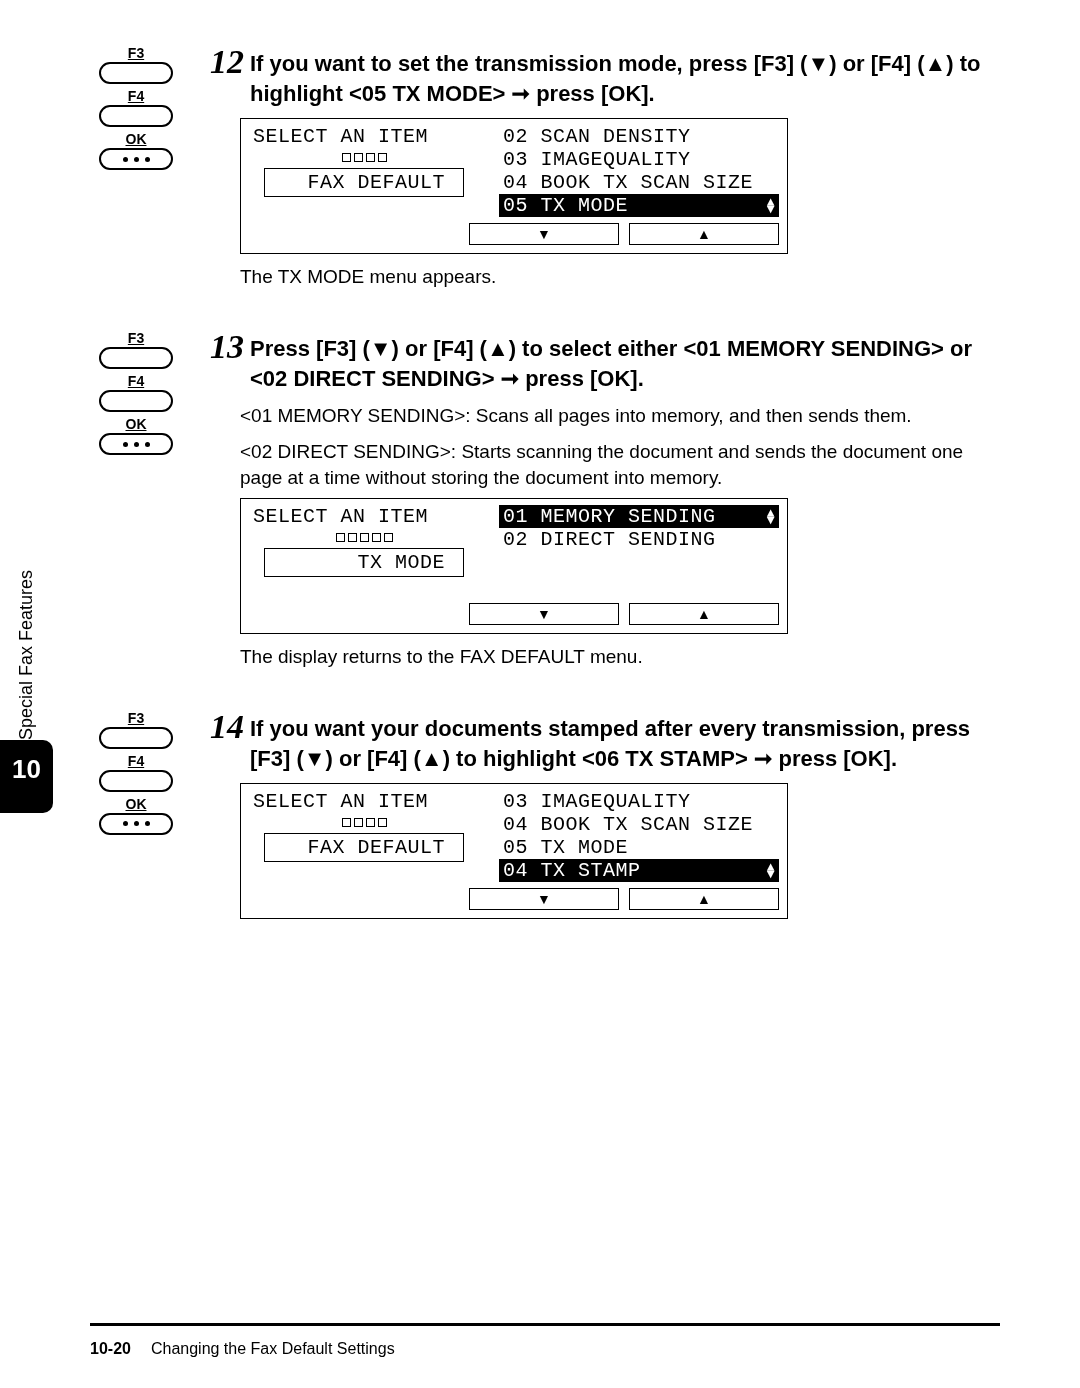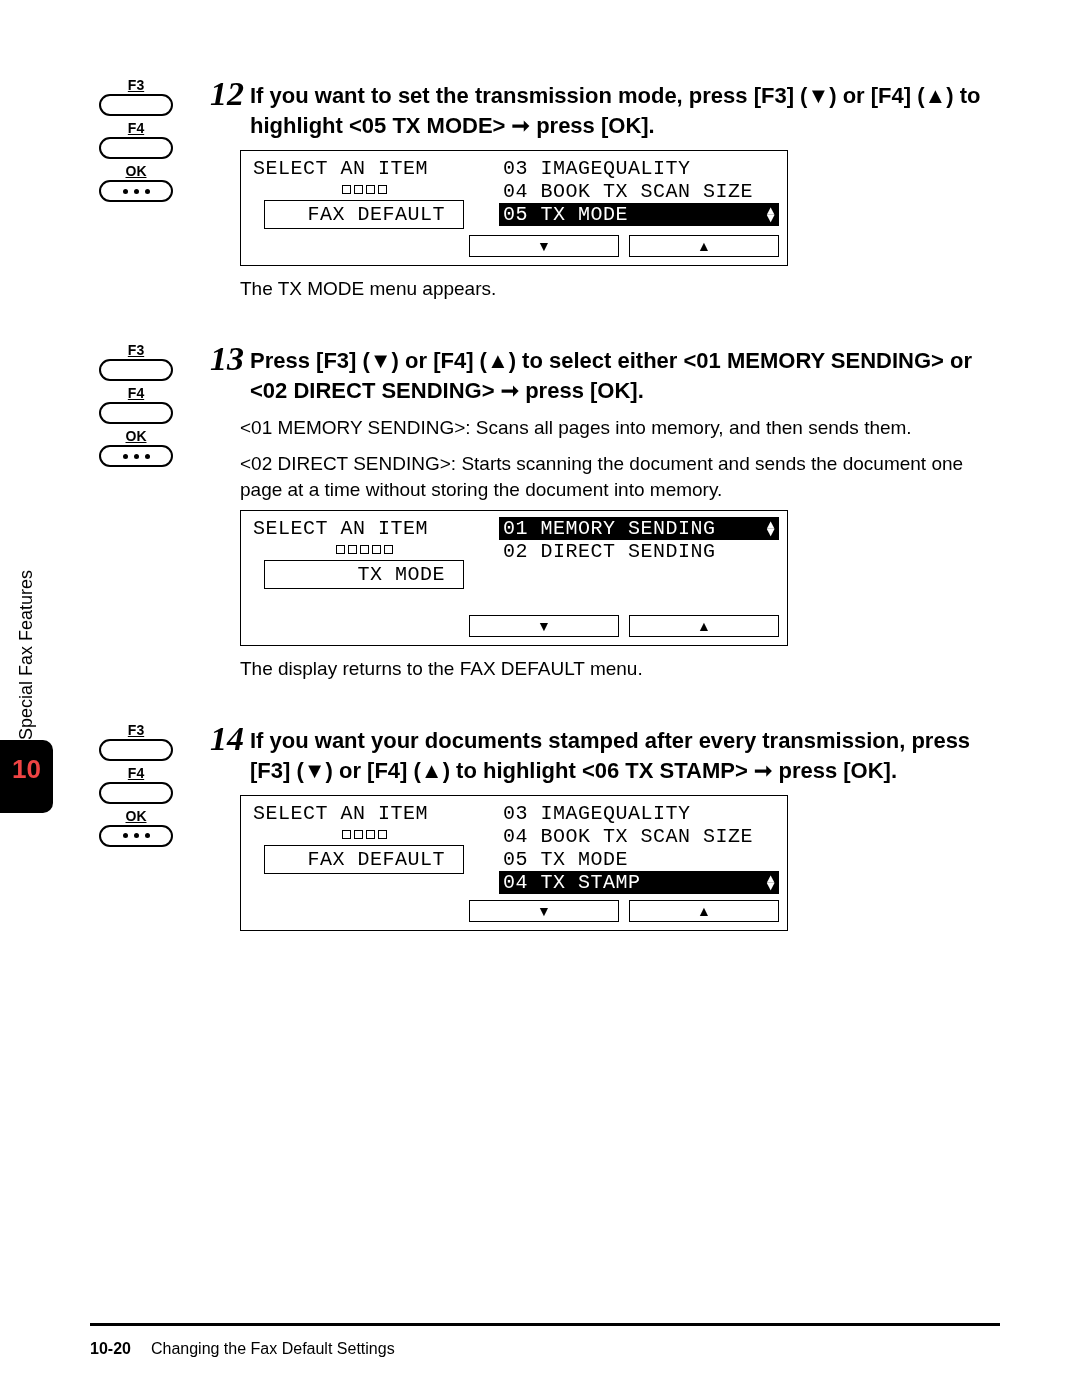--- a/index.html
+++ b/index.html
@@ -11,21 +11,20 @@
     color: #000;
     position: relative;
     padding: 45px 0 0 0;
   }
   .content-area {
     padding-left: 90px;
     padding-right: 80px;
     display: flex;
     flex-direction: column;
     gap: 40px;
-    margin-top: 32px;
   }
   .step-row {
     display: flex;
     gap: 28px;
     align-items: flex-start;
   }
   .key-stack {
     display: flex;
     flex-direction: column;
     gap: 4px;
@@ -186,21 +185,21 @@
   }
   .side-rotate {
     writing-mode: vertical-rl;
     transform: rotate(180deg);
     font-size: 18px;
     color: #000;
     padding-bottom: 10px;
   }
   .side-badge {
     background: #000;
-    color: #ef4444;
+    color: #ffffff;
     font-weight: bold;
     font-size: 26px;
     padding: 14px 12px 28px 12px;
     border-top-right-radius: 10px;
     border-bottom-right-radius: 10px;
     text-align: center;
   }
   .footer {
     position: absolute;
     bottom: 30px;
@@ -249,20 +248,21 @@
             <div class="lcd-left-title">SELECT AN ITEM</div>
             <div class="lcd-squares">
               <div class="sq"></div>
                 <div class="sq"></div>
                 <div class="sq"></div>
                 <div class="sq"></div>
             </div>
             <div class="lcd-left-box">FAX DEFAULT</div>
           </div>
           <div class="lcd-right">
+            <div class="lcd-right-row">02 SCAN DENSITY</div>
             <div class="lcd-right-row">03 IMAGEQUALITY</div>
             <div class="lcd-right-row">04 BOOK TX SCAN SIZE</div>
             <div class="lcd-right-sel">
               <span>05 TX MODE</span>
               <span class="sel-arrows">
                   <span>▲</span>
                   <span>▼</span>
                 </span>
             </div>
           </div>

